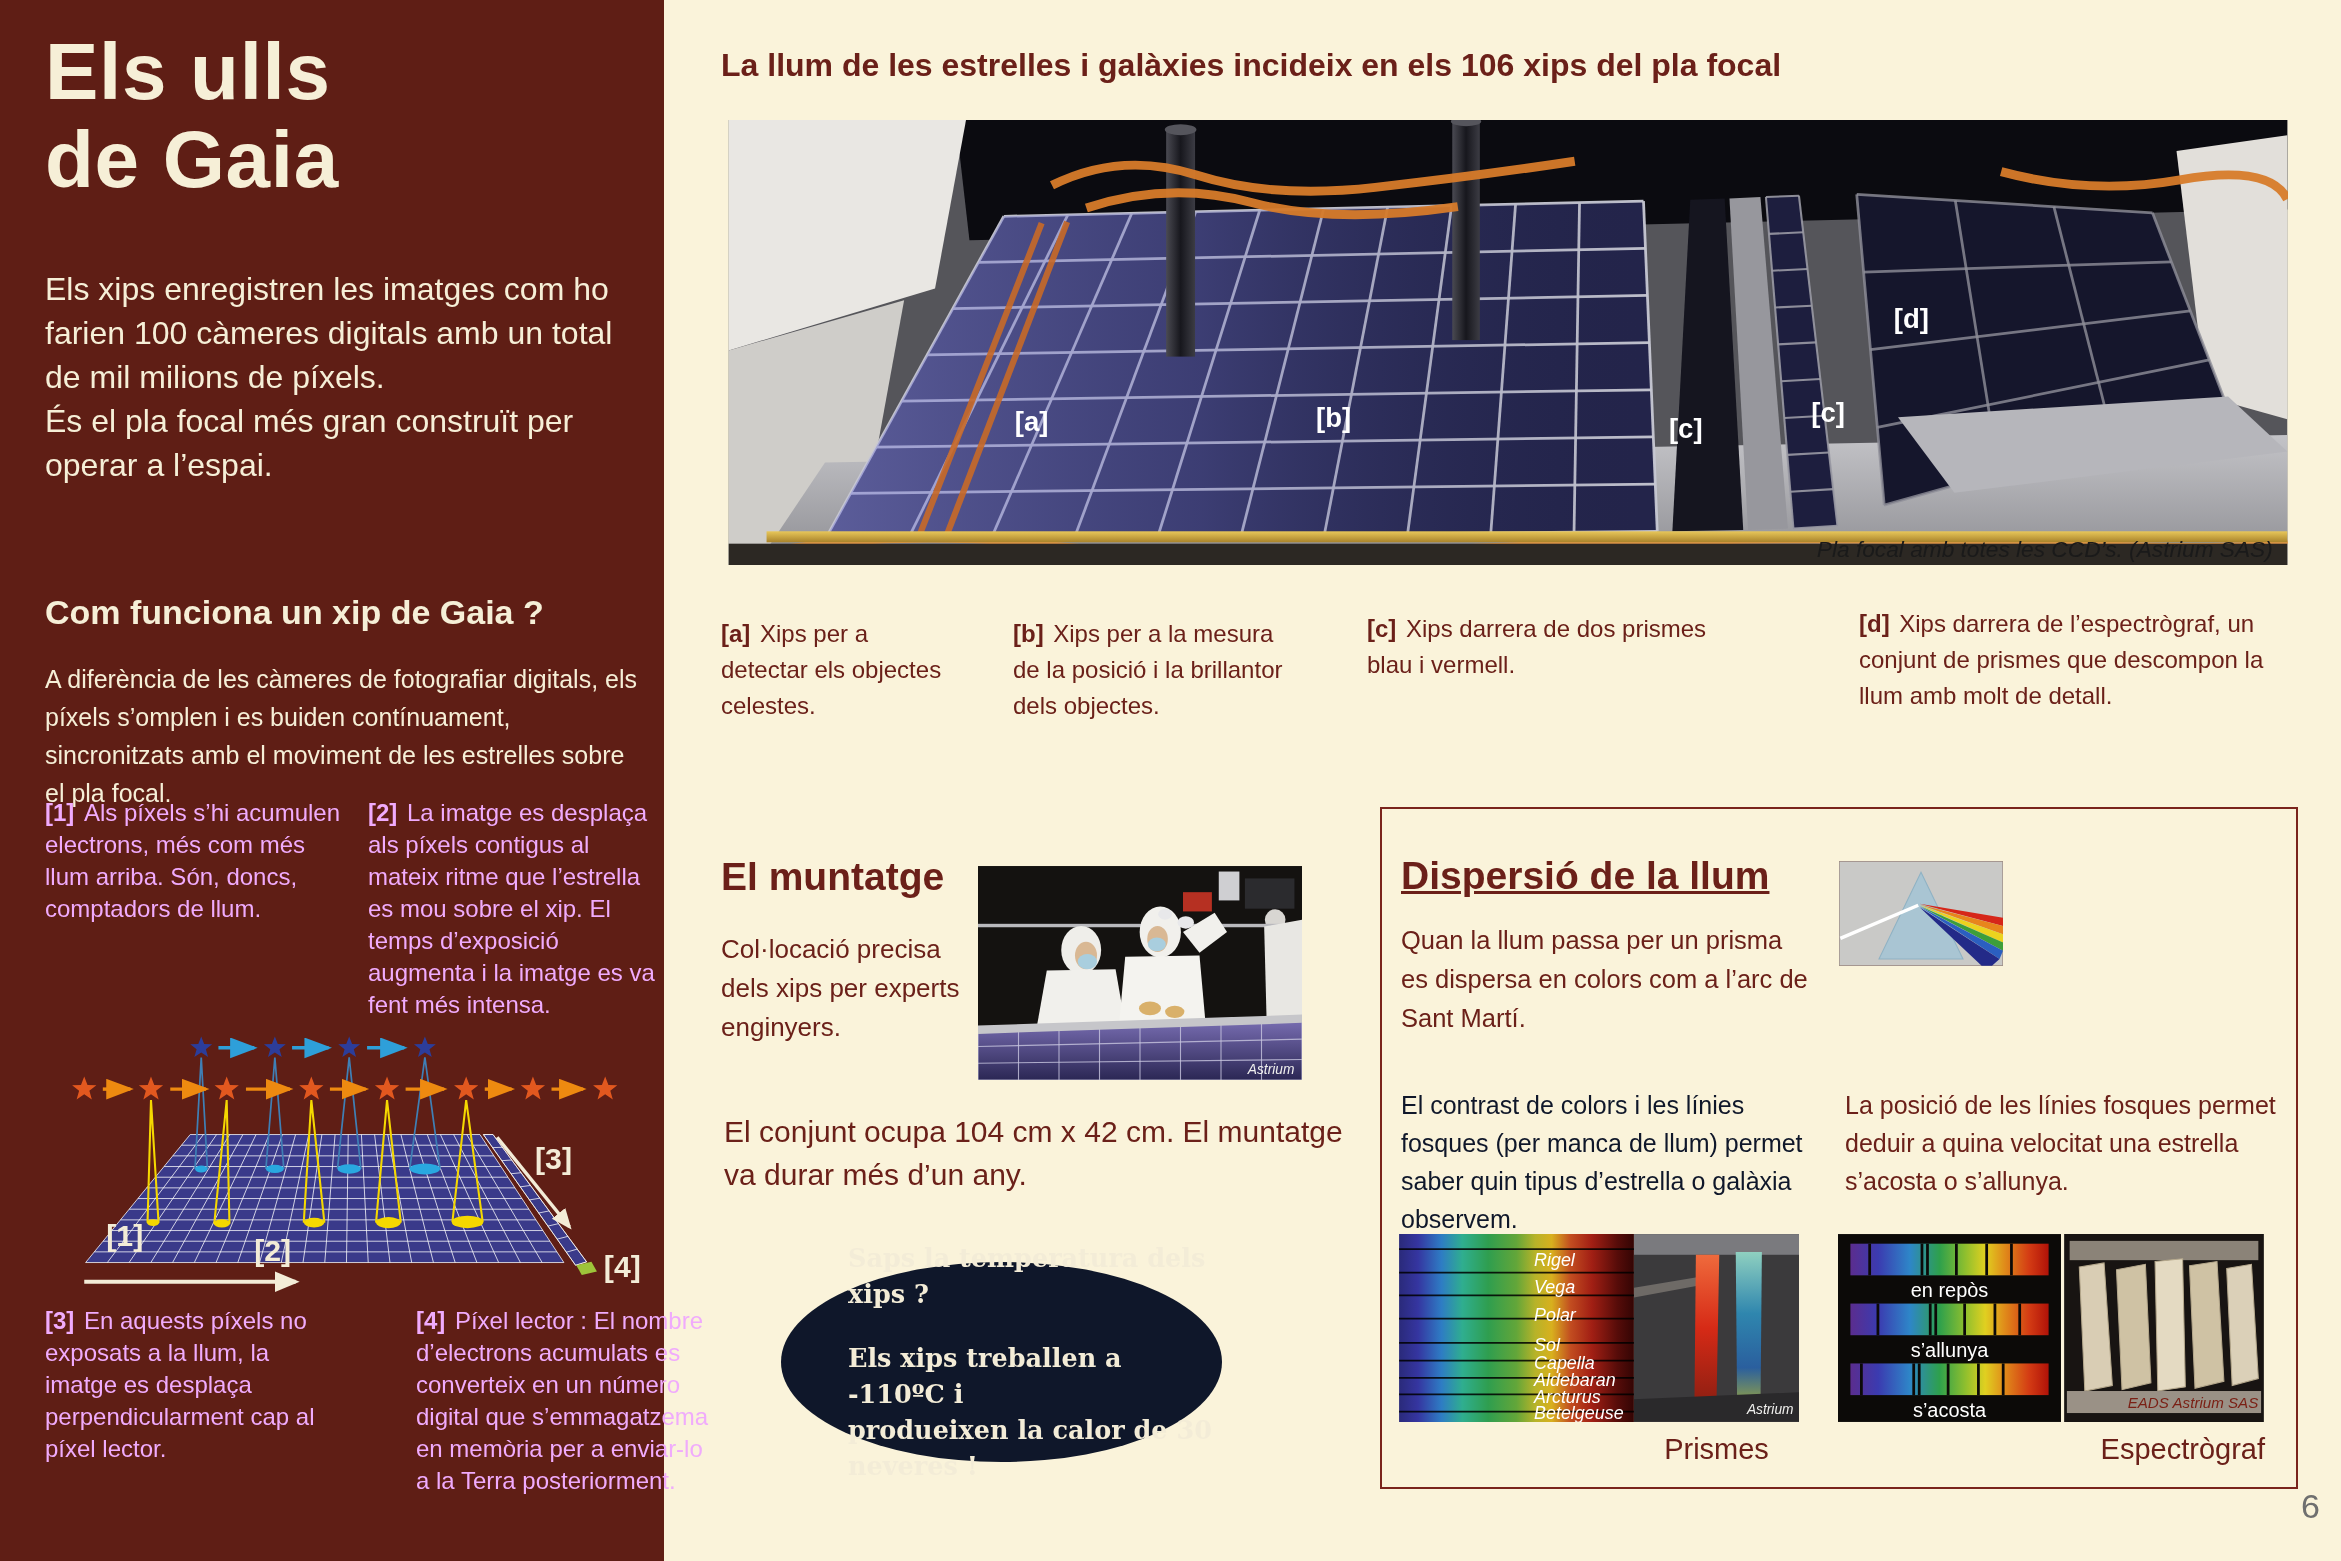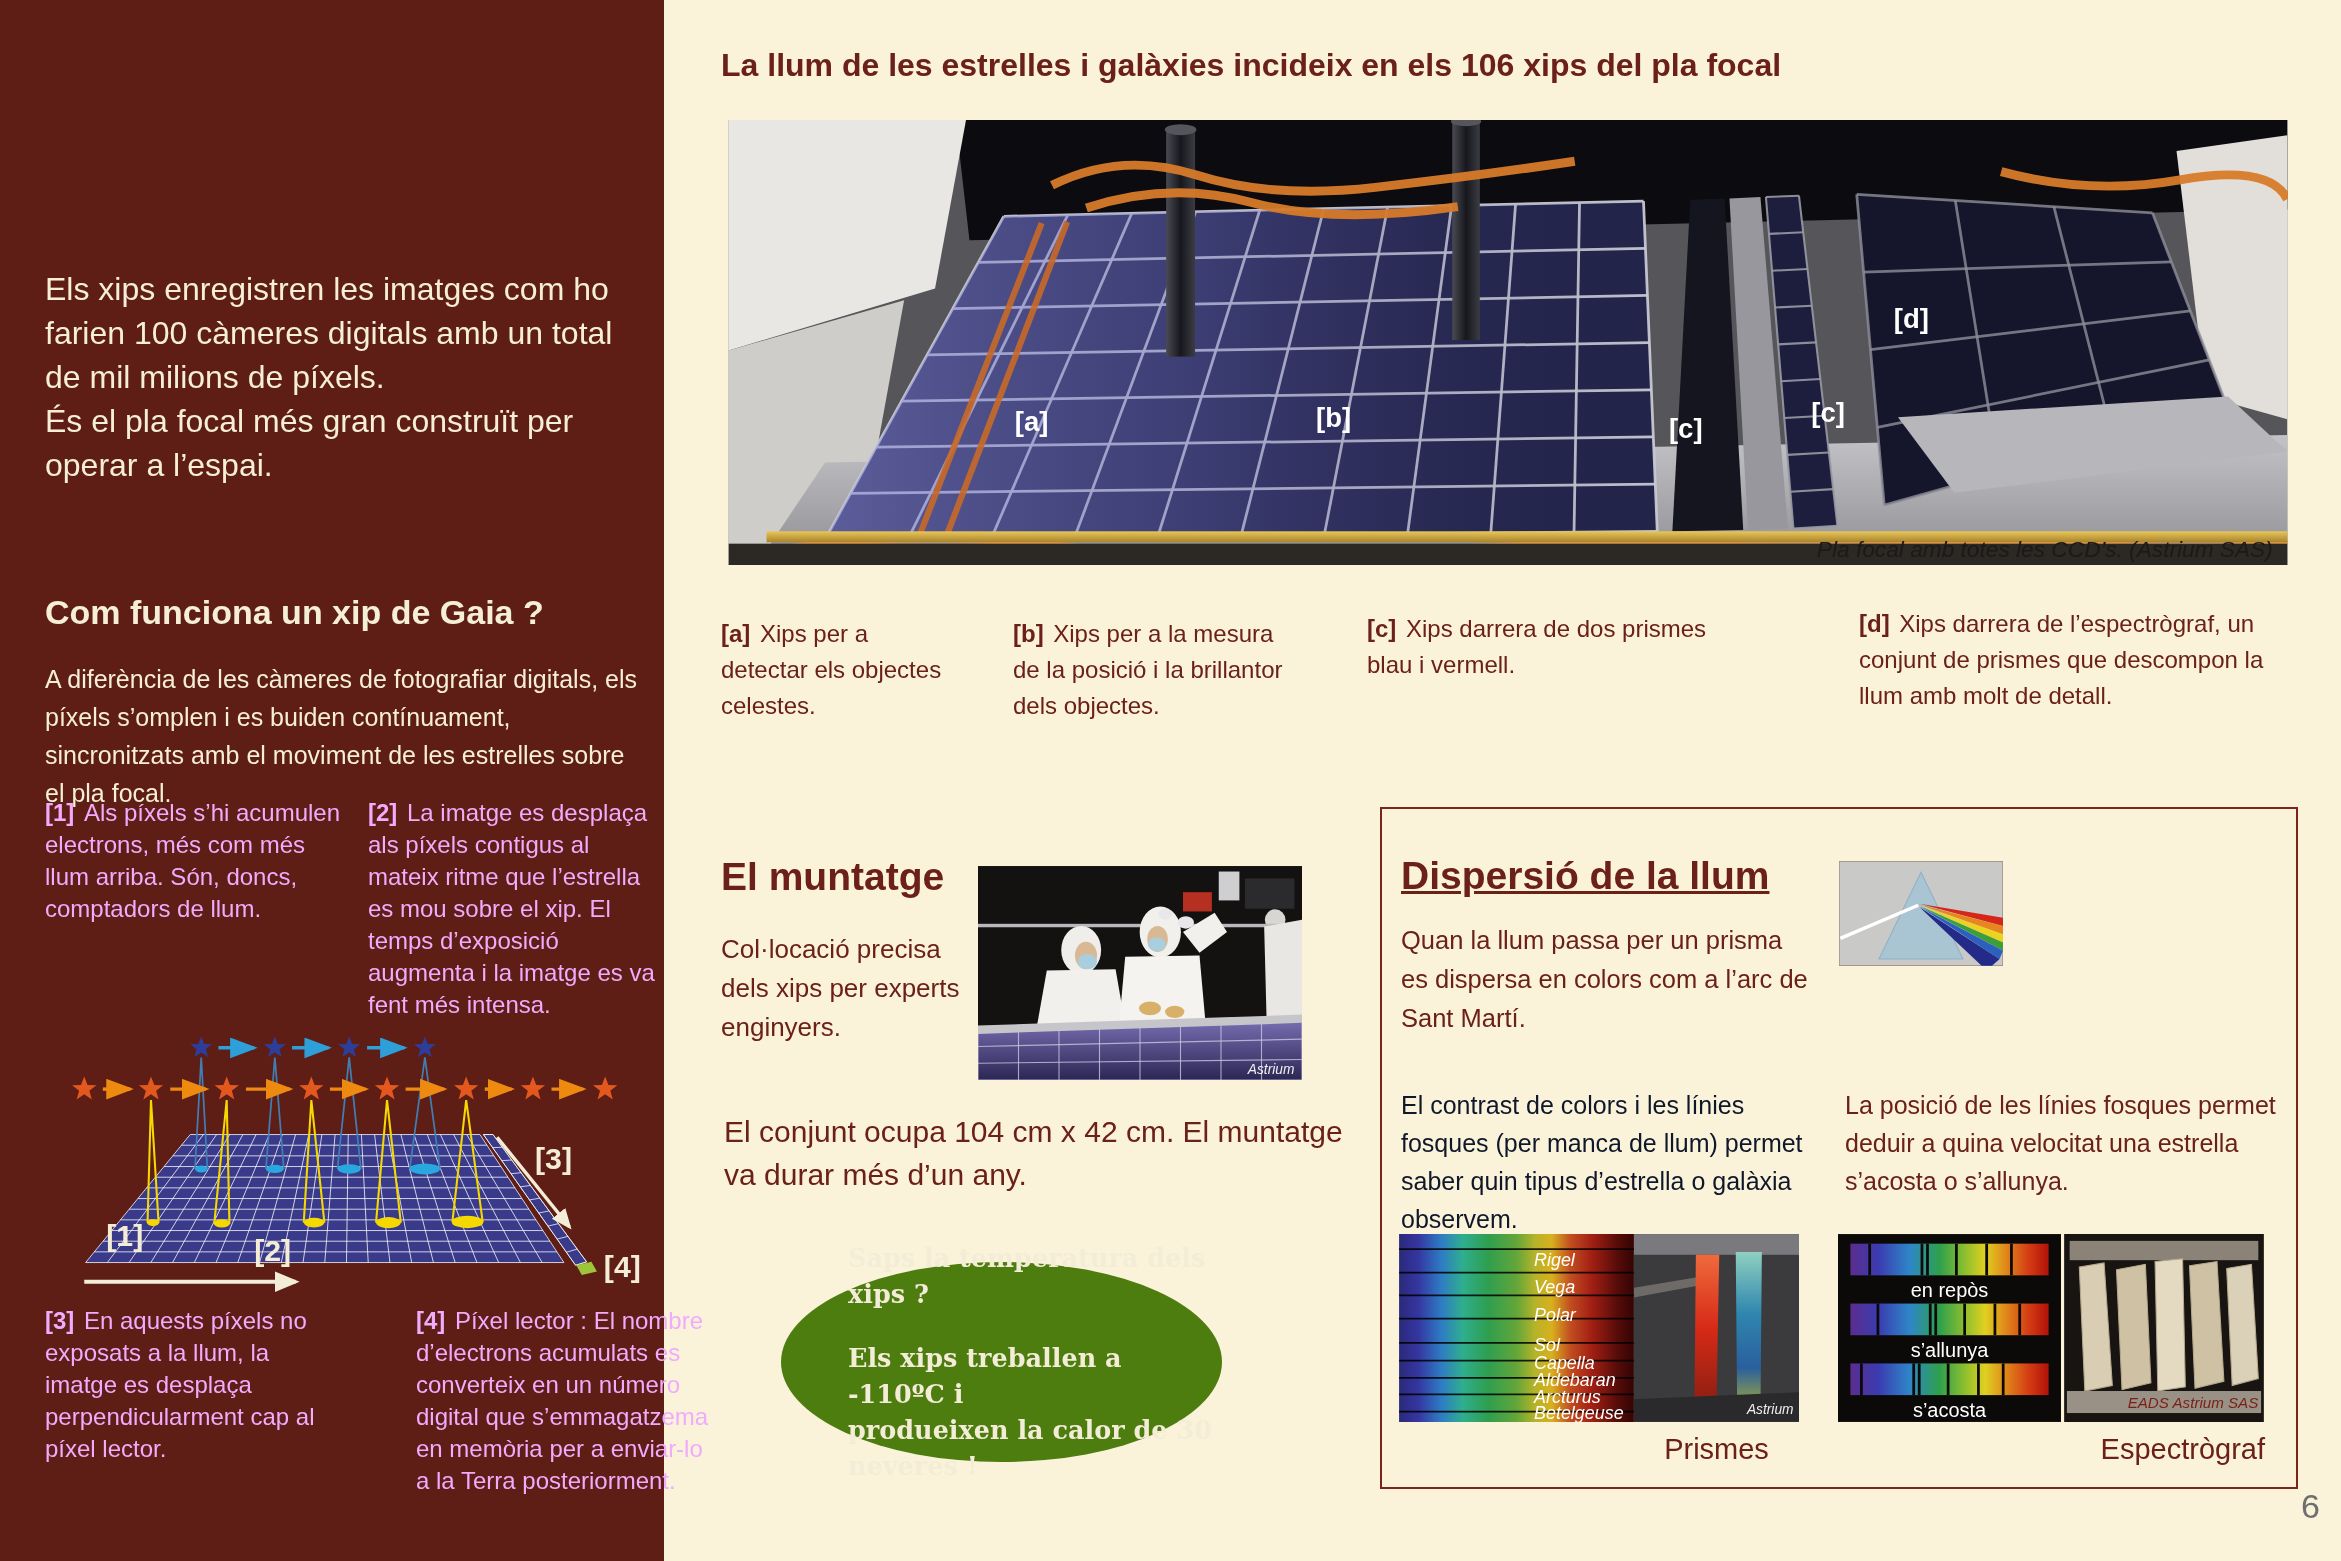--- a/index.html
+++ b/index.html
@@ -24,21 +24,21 @@
   .legend-item b{margin-right:9.6px;}
   .lg-a{left:721px;width:234px;}
   .lg-b{left:1013px;width:275px;}
   .lg-c{left:1367px;width:386px;top:611px;}
   .lg-d{left:1859px;top:606px;width:427px;}
   .sec-h{font-size:39px;font-weight:bold;color:#6b2019;}
   .muntatge-h{left:721px;top:855px;}
   .muntatge-txt{left:721px;top:922px;width:255px;font-size:26px;line-height:39px;color:#6b2019;margin-top:8px;}
   #muntphoto{left:978px;top:866px;width:324px;height:214px;}
   .size-note{left:724px;top:1110px;width:620px;font-size:30px;line-height:43px;color:#6b2019;}
-  #badge{left:781px;top:1262px;width:441px;height:200px;border-radius:50%;background:#4d7c0f;
+  #badge{left:781px;top:1262px;width:441px;height:200px;border-radius:50%;background:#0f172a;
          display:flex;flex-direction:column;justify-content:center;padding-left:67px;box-sizing:border-box;
          font-family:"DejaVu Serif",serif;font-weight:bold;color:#f3ecd7;font-size:25.5px;line-height:36px;}
   #badge .b1{margin-bottom:27.5px;}
   
   #dbox{left:1380px;top:807px;width:918px;height:682px;border:2.1px solid #7a241c;box-sizing:border-box;}
   .dbox-h{left:1401px;top:854px;text-decoration:underline;}
   .dbox-intro{left:1401px;top:921px;width:413px;font-size:25.5px;line-height:39px;color:#6b2019;}
   #prismimg{left:1839px;top:861px;width:164px;height:105px;}
   .d-left{left:1401px;top:1086px;width:434px;font-size:25px;line-height:38px;color:#0f172a;}
   .d-right{left:1845px;top:1086px;width:434px;font-size:25px;line-height:38px;color:#6b2019;}
@@ -49,20 +49,24 @@
   .pr-label{font-size:29px;color:#6b2019;}
   .prismes-lab{left:1634px;top:1433px;width:165px;text-align:center;}
   .espectro-lab{left:2064px;top:1433px;width:201px;text-align:right;}
   .pagenum{left:2265px;top:1487px;width:55px;text-align:right;font-size:34px;color:#6f6f6f;}
   svg text{font-family:"Liberation Sans",sans-serif;}
 </style>
 </head>
 <body>
 
 <div id="sidebar" class="abs">
+  <div class="abs sb-title">
+    <div>Els ulls</div>
+    <div>de Gaia</div>
+  </div>
   <div class="abs sb-intro">
     <div>Els xips enregistren les imatges com ho farien 100 càmeres digitals amb un total de mil milions de píxels.</div>
     <div>És el pla focal més gran construït per operar a l’espai.</div>
   </div>
   <div class="abs sb-h2">Com funciona un xip de Gaia ?</div>
   <div class="abs sb-body">A diferència de les càmeres de fotografiar digitals, els píxels s’omplen i es buiden contínuament, sincronitzats amb el moviment de les estrelles sobre el pla focal.</div>
 
   <div class="abs note note1">
     <b>[1]</b><span>Als píxels s’hi acumulen electrons, més com més llum arriba. Són, doncs, comptadors de llum.</span>
   </div>

